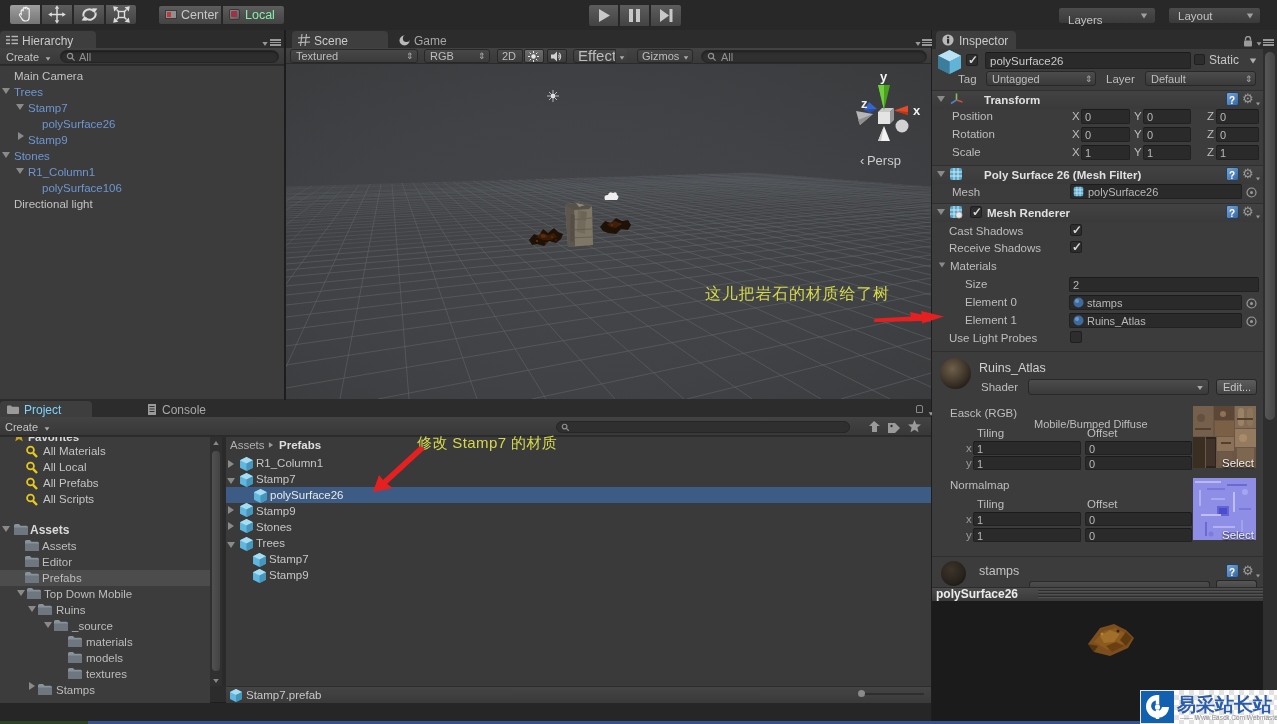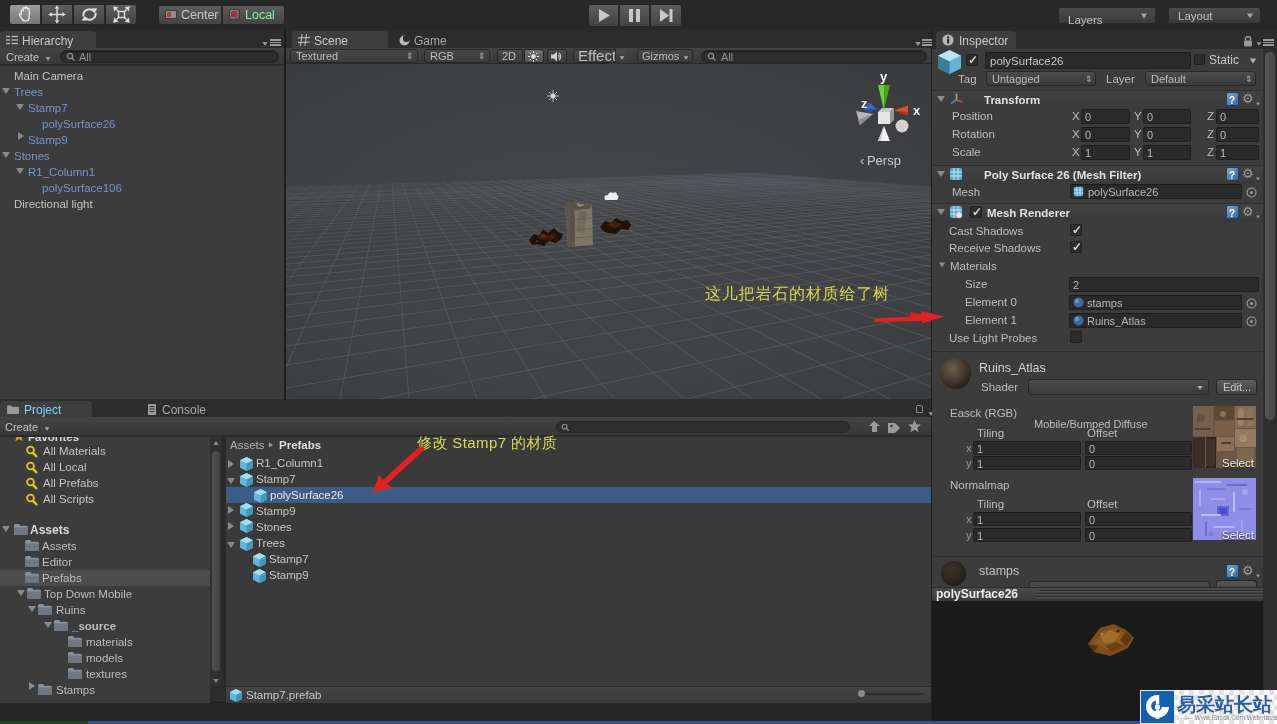--- a/index.html
+++ b/index.html
@@ -389,21 +389,21 @@
   <svg class="a" style="left:38px;top:167px;" width="14" height="11" viewBox="0 0 14 11">
         <path d="M0 1.5 Q0 0 1.5 0 L5 0 L6.5 1.8 L12.5 1.8 Q14 1.8 14 3.3 L14 9.5 Q14 11 12.5 11 L1.5 11 Q0 11 0 9.5 Z" fill="#87929b"></path>
         <path d="M0 3.6 L14 3.6 L14 9.5 Q14 11 12.5 11 L1.5 11 Q0 11 0 9.5 Z" fill="#6e7780"></path>
       </svg>
   <div class="tx" style="left:56px;top:165px;">Ruins</div>
   <div class="tri-d" style="left:44px;top:185px;"></div>
   <svg class="a" style="left:54px;top:183px;" width="14" height="11" viewBox="0 0 14 11">
         <path d="M0 1.5 Q0 0 1.5 0 L5 0 L6.5 1.8 L12.5 1.8 Q14 1.8 14 3.3 L14 9.5 Q14 11 12.5 11 L1.5 11 Q0 11 0 9.5 Z" fill="#87929b"></path>
         <path d="M0 3.6 L14 3.6 L14 9.5 Q14 11 12.5 11 L1.5 11 Q0 11 0 9.5 Z" fill="#6e7780"></path>
       </svg>
-  <div class="tx" style="left:72px;top:181px;font-weight:bold;">_source</div>
+  <div class="tx" style="left:72px;top:181px;">_source</div>
   <svg class="a" style="left:68px;top:199px;" width="14" height="11" viewBox="0 0 14 11">
         <path d="M0 1.5 Q0 0 1.5 0 L5 0 L6.5 1.8 L12.5 1.8 Q14 1.8 14 3.3 L14 9.5 Q14 11 12.5 11 L1.5 11 Q0 11 0 9.5 Z" fill="#87929b"></path>
         <path d="M0 3.6 L14 3.6 L14 9.5 Q14 11 12.5 11 L1.5 11 Q0 11 0 9.5 Z" fill="#6e7780"></path>
       </svg>
   <div class="tx" style="left:86px;top:197px;">materials</div>
   <svg class="a" style="left:68px;top:215px;" width="14" height="11" viewBox="0 0 14 11">
         <path d="M0 1.5 Q0 0 1.5 0 L5 0 L6.5 1.8 L12.5 1.8 Q14 1.8 14 3.3 L14 9.5 Q14 11 12.5 11 L1.5 11 Q0 11 0 9.5 Z" fill="#87929b"></path>
         <path d="M0 3.6 L14 3.6 L14 9.5 Q14 11 12.5 11 L1.5 11 Q0 11 0 9.5 Z" fill="#6e7780"></path>
       </svg>
   <div class="tx" style="left:86px;top:213px;">models</div>

